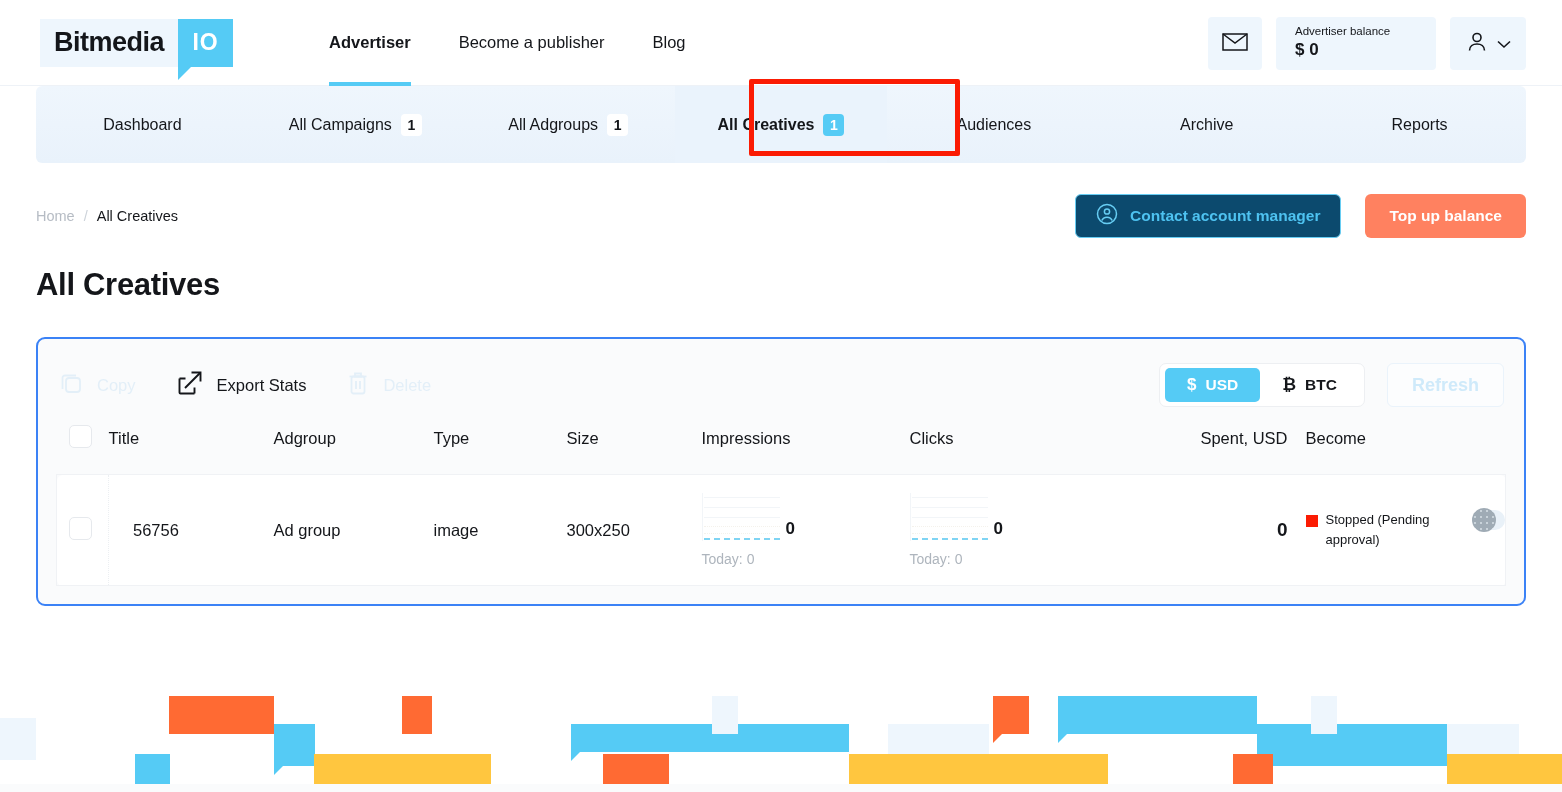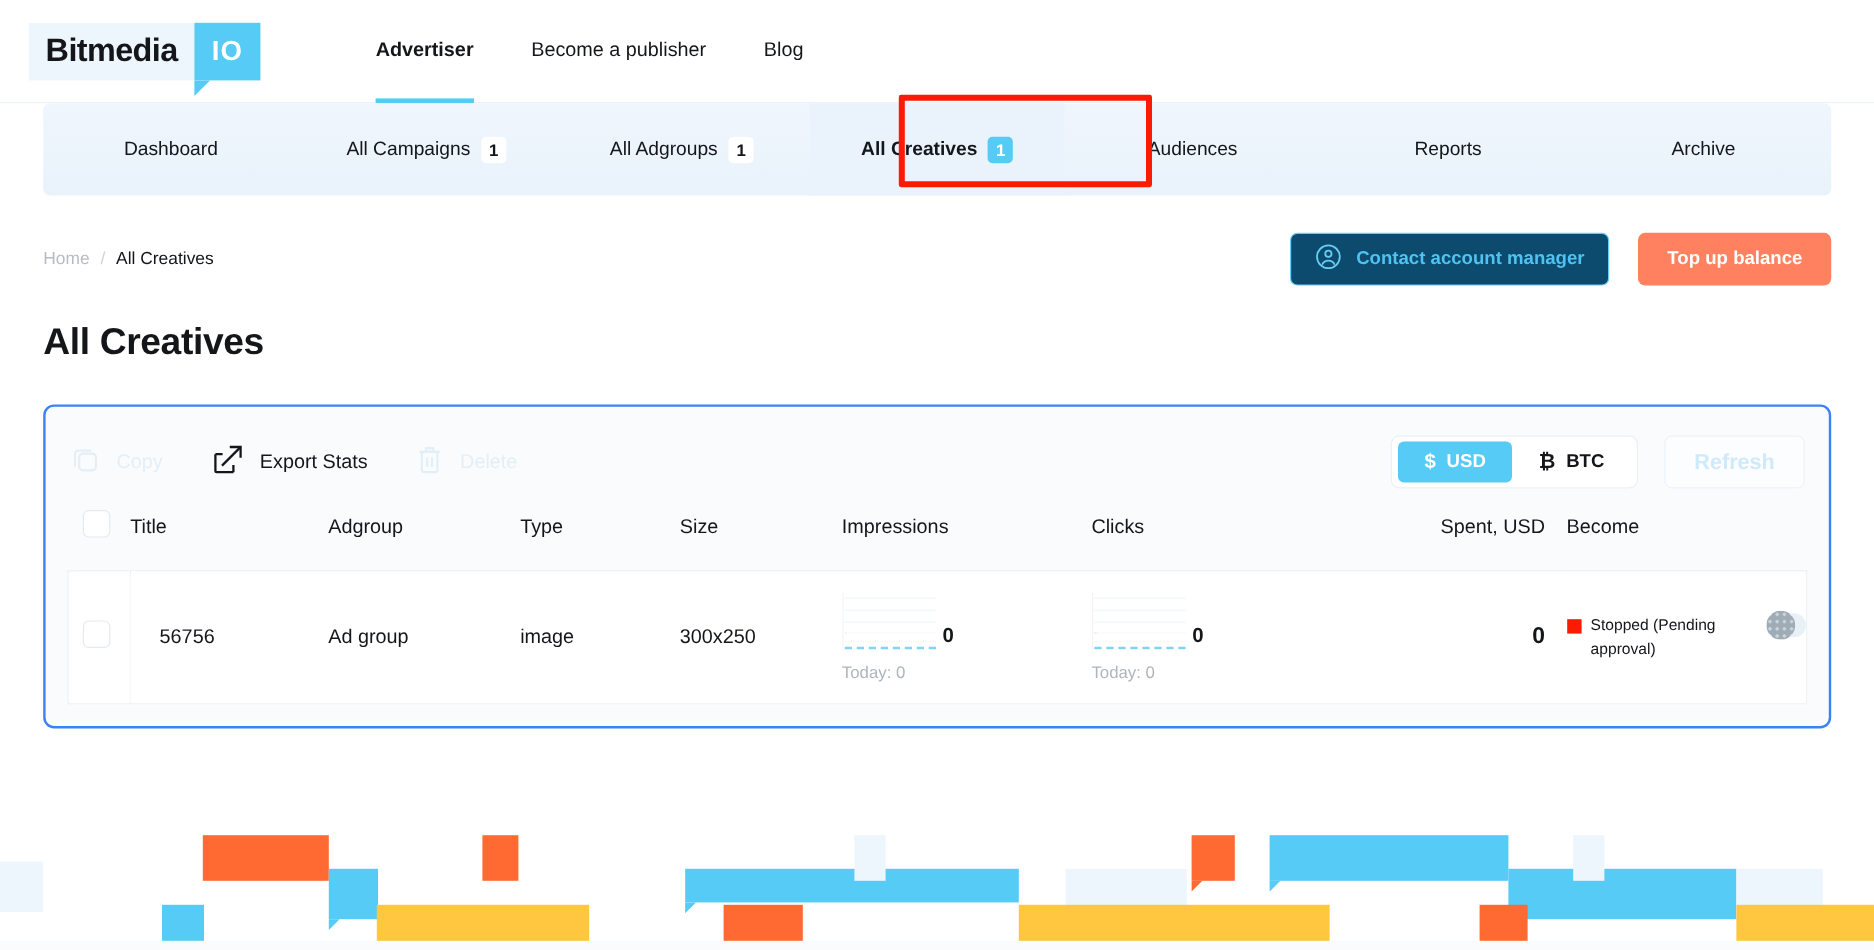--- a/index.html
+++ b/index.html
@@ -15,21 +15,21 @@
   
   .topbar {
     height: 86px;
     display: flex;
     align-items: center;
     background: #ffffff;
     position: relative;
     border-bottom: 1px solid #eef2f7;
   }
   .logo {
-    margin-left: 24px;
+    margin-left: 40px;
     display: flex;
     align-items: stretch;
     height: 48px;
   }
   .logo-word {
     background: #eef6fd;
     padding: 0 14px 0 14px;
     display: flex; align-items: center;
     font-size: 27px;
     font-weight: bold;
@@ -312,20 +312,47 @@
     <div class="logo-word">Bitmedia</div>
     <div class="logo-io">IO</div>
   </div>
 
   <nav class="mainnav">
     <a href="#" class="active">Advertiser</a>
     <a href="#">Become a publisher</a>
     <a href="#">Blog</a>
   </nav>
 
+  <div class="topright">
+    <div class="mail-btn">
+      <span>
+        <svg width="26" height="18" viewBox="0 0 26 18" fill="none" stroke="#14161a" stroke-width="1.5">
+          <rect x="1" y="1" width="24" height="16"></rect>
+          <path d="M1 1 L13 10 L25 1"></path>
+        </svg>
+      </span>
+    </div>
+    <div class="balance-box">
+      <div class="balance-label">Advertiser balance</div>
+      <div class="balance-value">$ 0</div>
+    </div>
+    <div class="user-box">
+      <span>
+        <svg width="24" height="24" viewBox="0 0 24 24" fill="none" stroke="#14161a" stroke-width="1.6">
+          <circle cx="12" cy="7.5" r="4"></circle>
+          <path d="M4.5 20.5c0-4.2 3.4-6.5 7.5-6.5s7.5 2.3 7.5 6.5"></path>
+        </svg>
+      </span>
+      <span>
+        <svg width="14" height="9" viewBox="0 0 14 9" fill="none" stroke="#14161a" stroke-width="1.6">
+          <path d="M1 1.5 L7 7 L13 1.5"></path>
+        </svg>
+      </span>
+    </div>
+  </div>
 </div>
 
 <div class="subnav-wrap">
   <div class="subnav">
     <div class="subnav-item">
       <span>Dashboard</span>
     </div>
     <div class="subnav-item">
       <span>All Campaigns</span>
       <span class="badge">1</span>
@@ -335,24 +362,24 @@
       <span class="badge">1</span>
     </div>
     <div class="subnav-item active">
       <span>All Creatives</span>
       <span class="badge blue">1</span>
     </div>
     <div class="subnav-item">
       <span>Audiences</span>
     </div>
     <div class="subnav-item">
+      <span>Archive</span>
+    </div>
+    <div class="subnav-item">
       <span>Reports</span>
-    </div>
-    <div class="subnav-item">
-      <span>Archive</span>
     </div>
   </div>
   <div class="hl-box" style="left:713px; top:-7px; width:211px; height:77px;"></div>
 </div>
 
 <div class="crumbrow">
   <div class="crumbs">
     <span class="home">Home</span>
     <span class="sep">/</span>
     <span class="cur">All Creatives</span>

